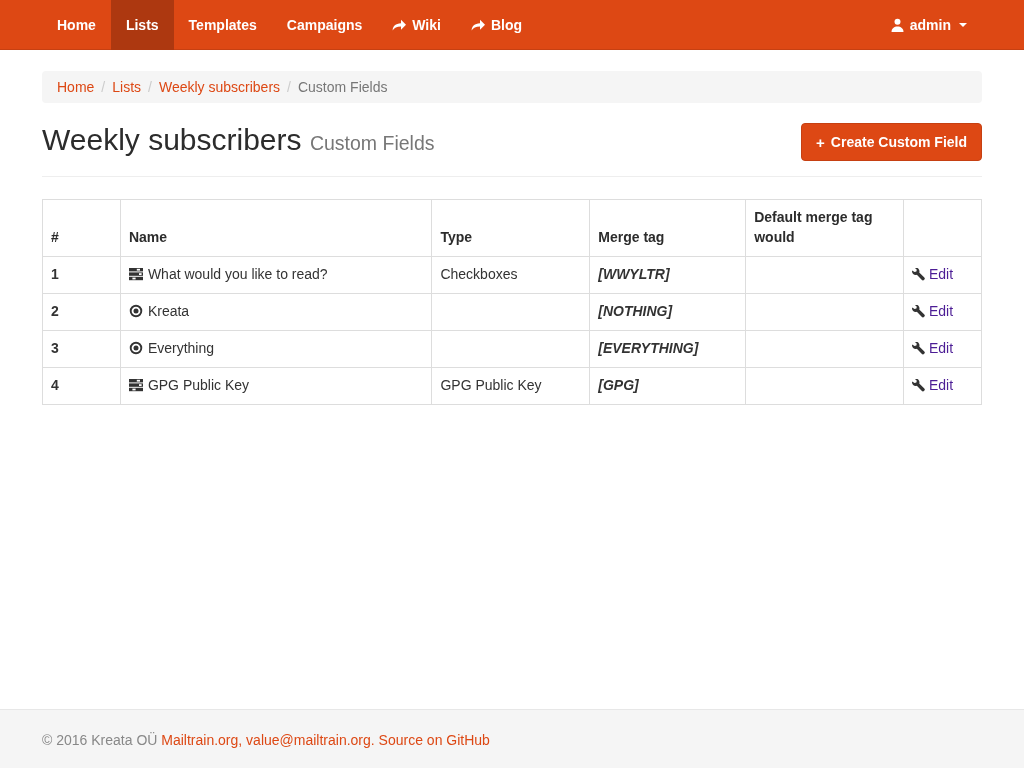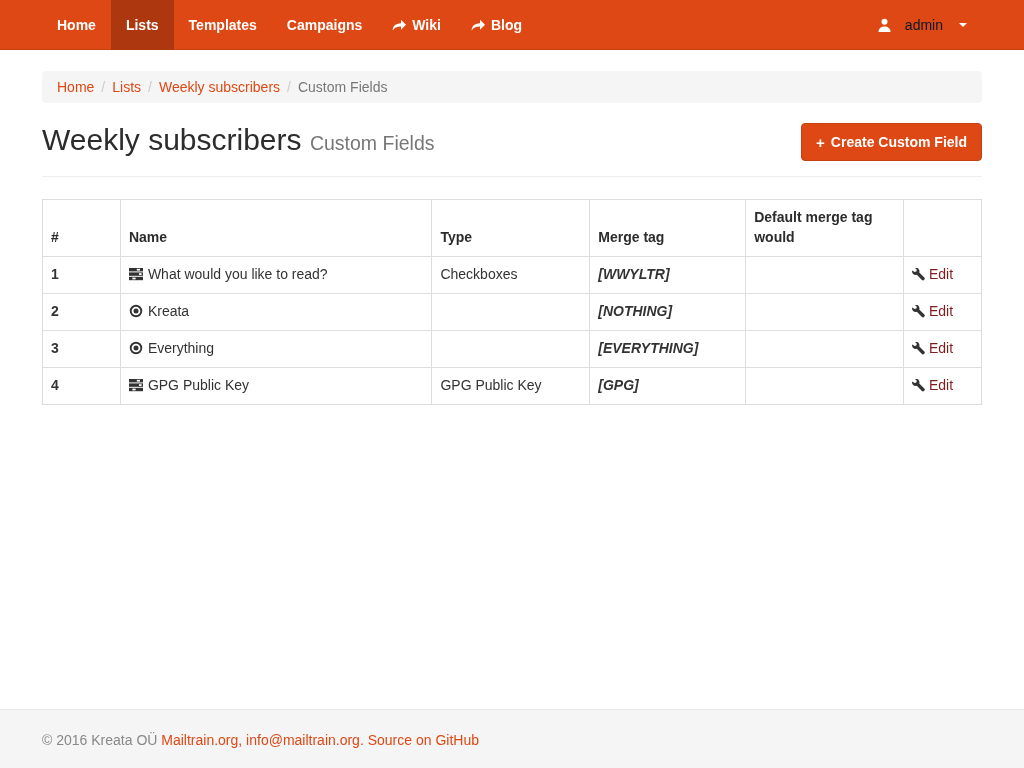--- a/index.html
+++ b/index.html
@@ -55,24 +55,24 @@
     padding: 0 15px;
     color: #fff;
     font-weight: 600;
     font-size: 14px;
   }
   .nav li.active a { background: #ad3810; }
   .nav-right { margin-left: auto; display: flex; align-items: stretch; }
   .user-toggle {
     display: flex;
     align-items: center;
-    gap: 13px;
+    gap: 5px;
     padding: 0 15px;
-    color: #0f172a;
-    font-weight: 400;
+    color: #ffffff;
+    font-weight: 700;
     cursor: pointer;
   }
   .caret {
     display: inline-block;
     width: 0; height: 0;
     margin-left: 3px;
     border-left: 4px solid transparent;
     border-right: 4px solid transparent;
     border-top: 4px solid #fff;
   }
@@ -155,21 +155,21 @@
     font-size: 14px;
   }
   .fields thead th {
     vertical-align: bottom;
     font-weight: 700;
     color: #2c2c2c;
   }
   .cell-index { font-weight: 700; }
   .cell-tag { font-weight: 700; font-style: italic; }
   .cell-name .icn { margin-right: 5px; vertical-align: -2px; display: inline-block; }
-  .cell-edit a { color: #7f1d1d; white-space: nowrap; }
+  .cell-edit a { color: #4c1d95; white-space: nowrap; }
   .cell-edit .icn { margin-right: 4px; vertical-align: -2px; display: inline-block; }
 
   
   footer {
     margin-top: auto;
     background: #f5f5f5;
     border-top: 1px solid #e7e7e7;
     padding: 22px 0 20px;
     color: #888;
     flex-shrink: 0;
@@ -353,15 +353,15 @@
                 </svg></span><span>Edit</span></a></td>
         </tr>
       </tbody>
   </table>
 
 </main>
 
 <footer>
   <div class="container">
     <span>© 2016 Kreata OÜ</span>
-    <a href="#">Mailtrain.org</a><span class="sep-red">, </span><a href="#">info@mailtrain.org</a><span class="sep-red">. </span><a href="#">Source on GitHub</a>
+    <a href="#">Mailtrain.org</a><span class="sep-red">, </span><a href="#">value@mailtrain.org</a><span class="sep-red">. </span><a href="#">Source on GitHub</a>
   </div>
 </footer>
 
 </body></html>

